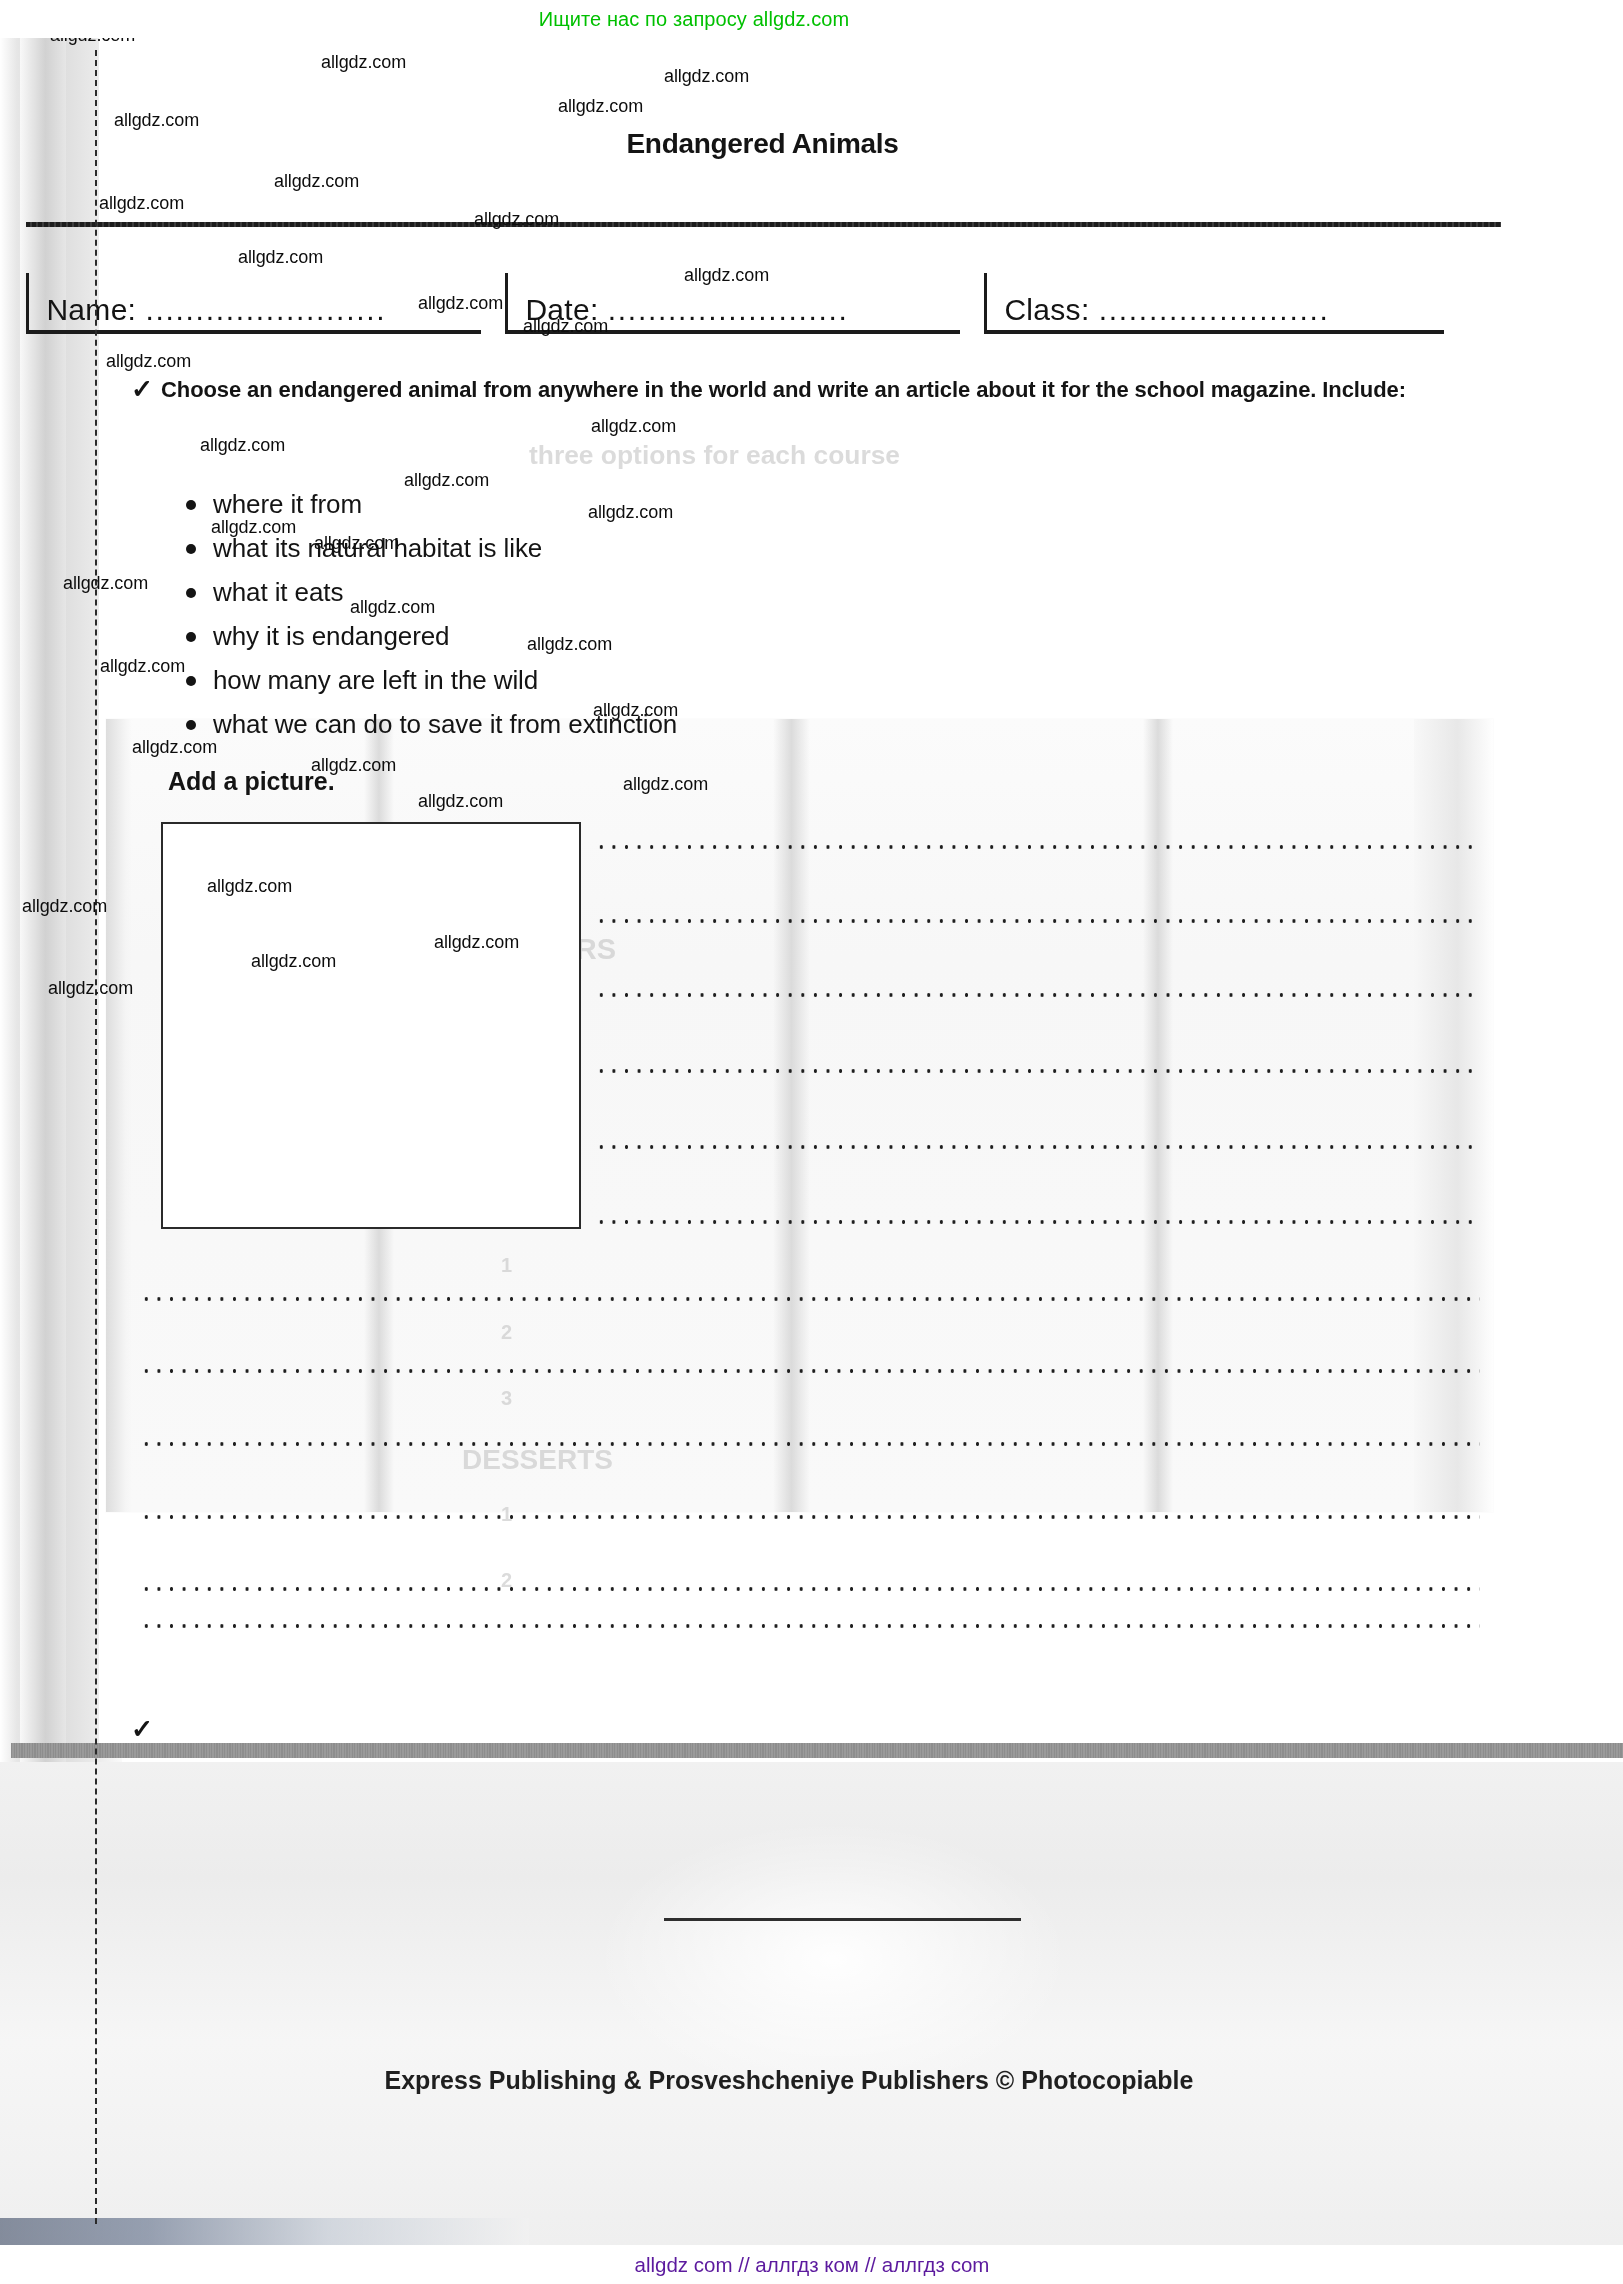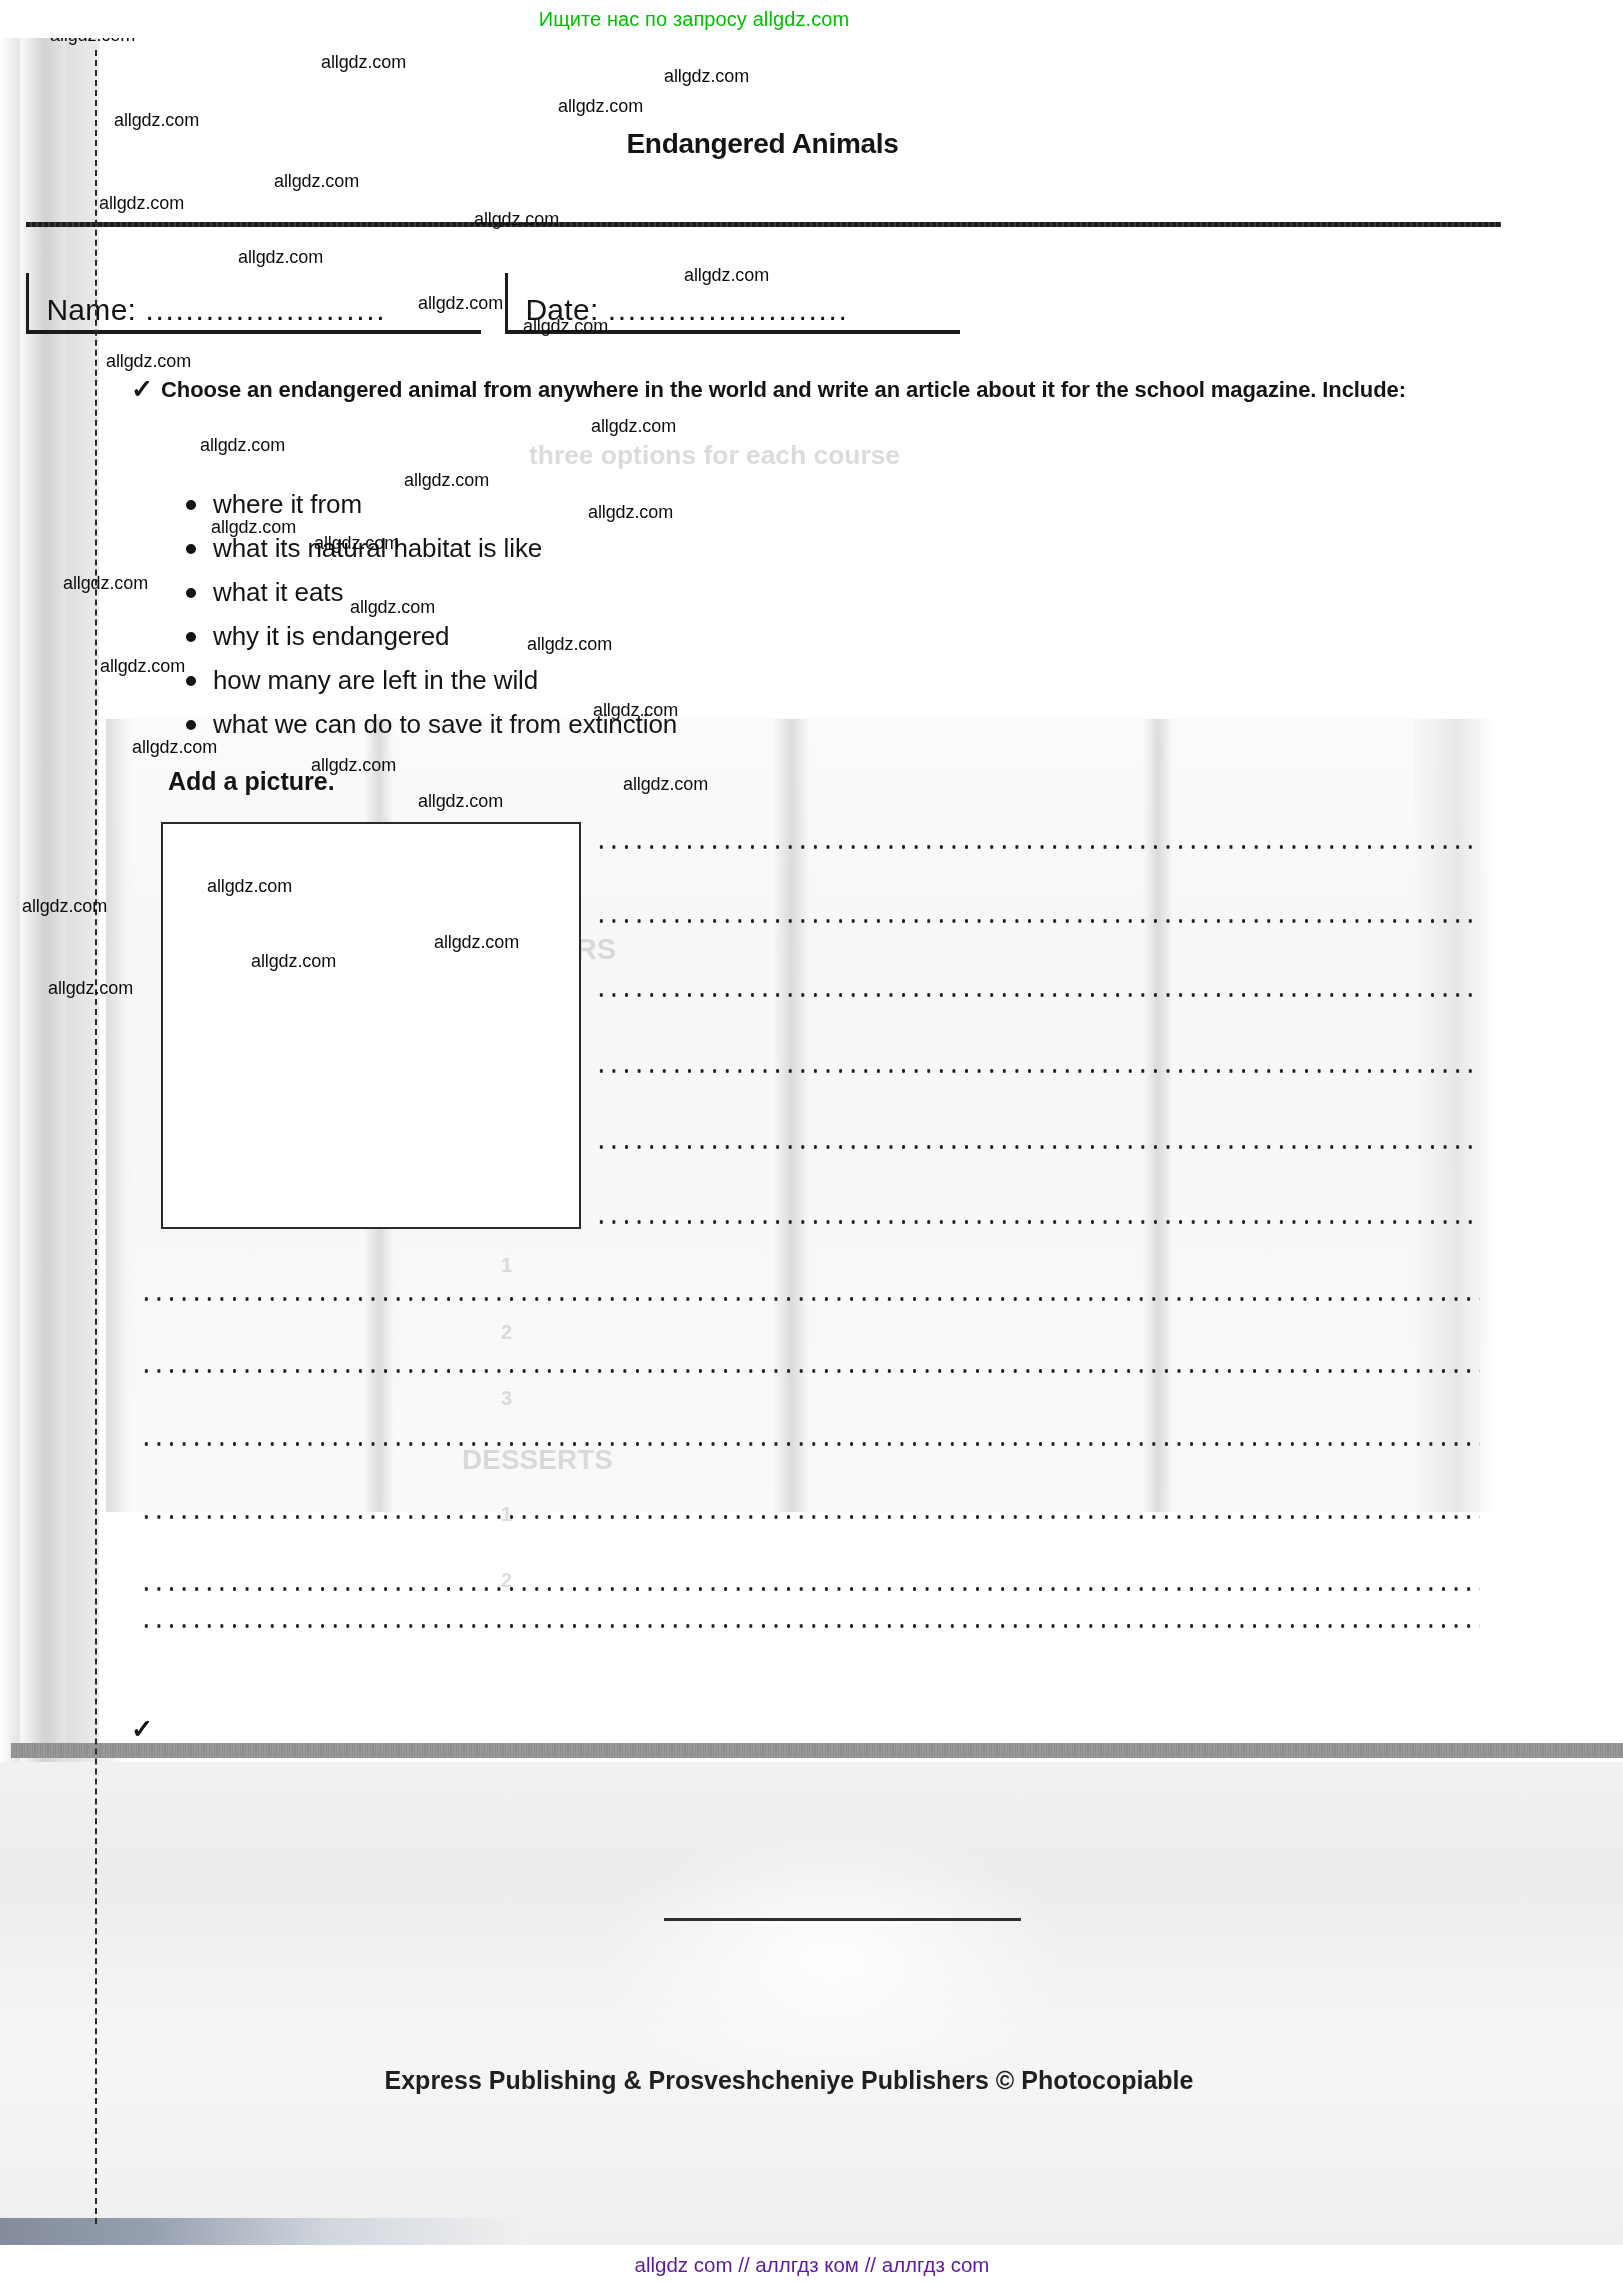--- a/index.html
+++ b/index.html
@@ -425,20 +425,24 @@
     <div class="title-rule"></div>
 
     <div class="fields">
       <div class="field">
         <span class="flabel">Name:</span>
         <span class="fdots">........................</span>
       </div>
       <div class="field">
         <span class="flabel">Date:</span>
         <span class="fdots">........................</span>
+      </div>
+      <div class="field">
+        <span class="flabel">Class:</span>
+        <span class="fdots">.......................</span>
       </div>
     </div>
 
     <div class="task" id="task1">
       <span class="tick">✓</span>
       <span class="ttext">Choose an endangered animal from anywhere in the world and write an article about it for the school magazine. Include:</span>
     </div>
 
     <ul class="bullets" id="bullet-list">
         <li>where it from</li>

